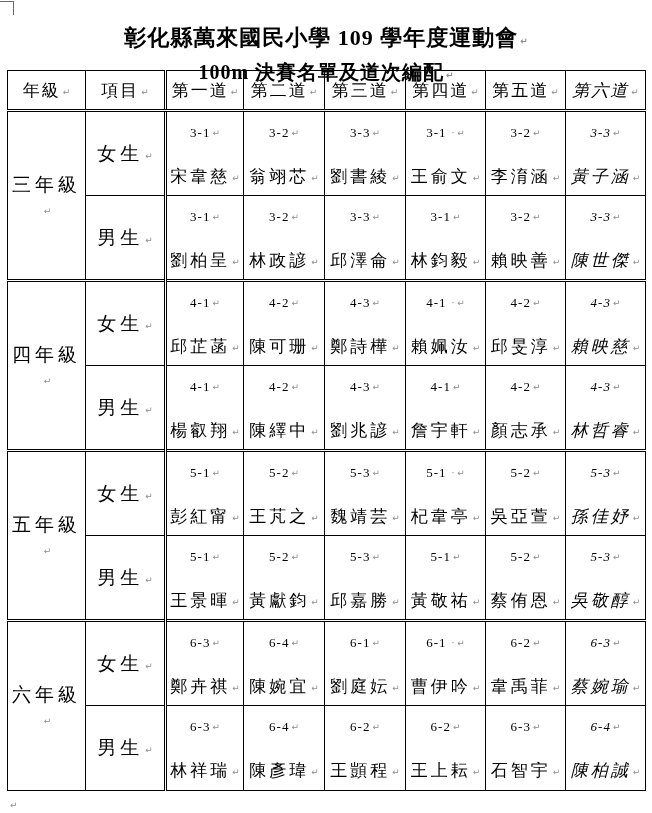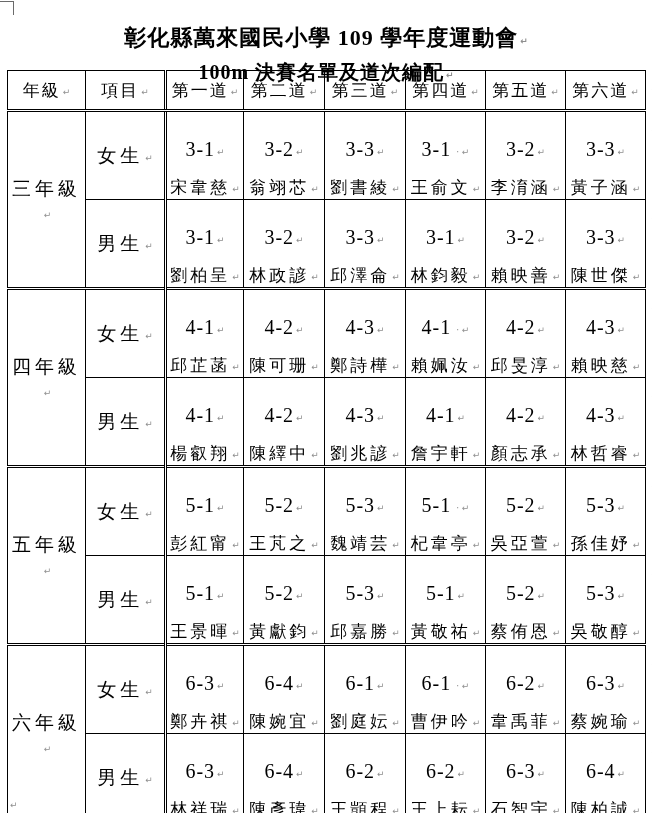--- a/index.html
+++ b/index.html
@@ -45,37 +45,37 @@
   .sched th { font-size: 17px; letter-spacing: 2px; }
   
   .dleft { border-left: 3px double #000 !important; }
   
   tr.st > td { border-top: 3px double #000; }
   .sched thead th { border-bottom: 3px double #000; }
 
   .grade, .cat { font-size: 19px; letter-spacing: 4px; }
   td.lane { vertical-align: top; }
   .num {
-    margin-top: 28px;
-    font-size: 20px; line-height: 19px; letter-spacing: 1px;
+    margin-top: 11px;
+    font-size: 13px; line-height: 19px; letter-spacing: 1px;
   }
   .nm {
-    margin-top: 16px;
+    margin-top: 24px;
     font-size: 17px; line-height: 19px; letter-spacing: 3px;
   }
   
   .pm::after, .sp::after {
     color: #8f8f8f; font-size: 9px;
     font-family: "DejaVu Sans", sans-serif;
     letter-spacing: 0; margin-left: 2px; vertical-align: 1px;
   }
   .pm::after { content: "\21B5"; }
   .sp::after { content: "\00A0\00B7\00A0\21B5"; }
   
-  .le { position: relative; }
+  .le { position: relative; font-style: italic; }
   .le::after {
     content: "\21B5";
     position: absolute; right: -14px; top: 13px;
     color: #8f8f8f; font-size: 9px;
     font-family: "DejaVu Sans", sans-serif; letter-spacing: 0;
   }
   .endmark {
     position: absolute; left: 10px; top: 800px;
     color: #8f8f8f; font-size: 9px;
     font-family: "DejaVu Sans", sans-serif;

